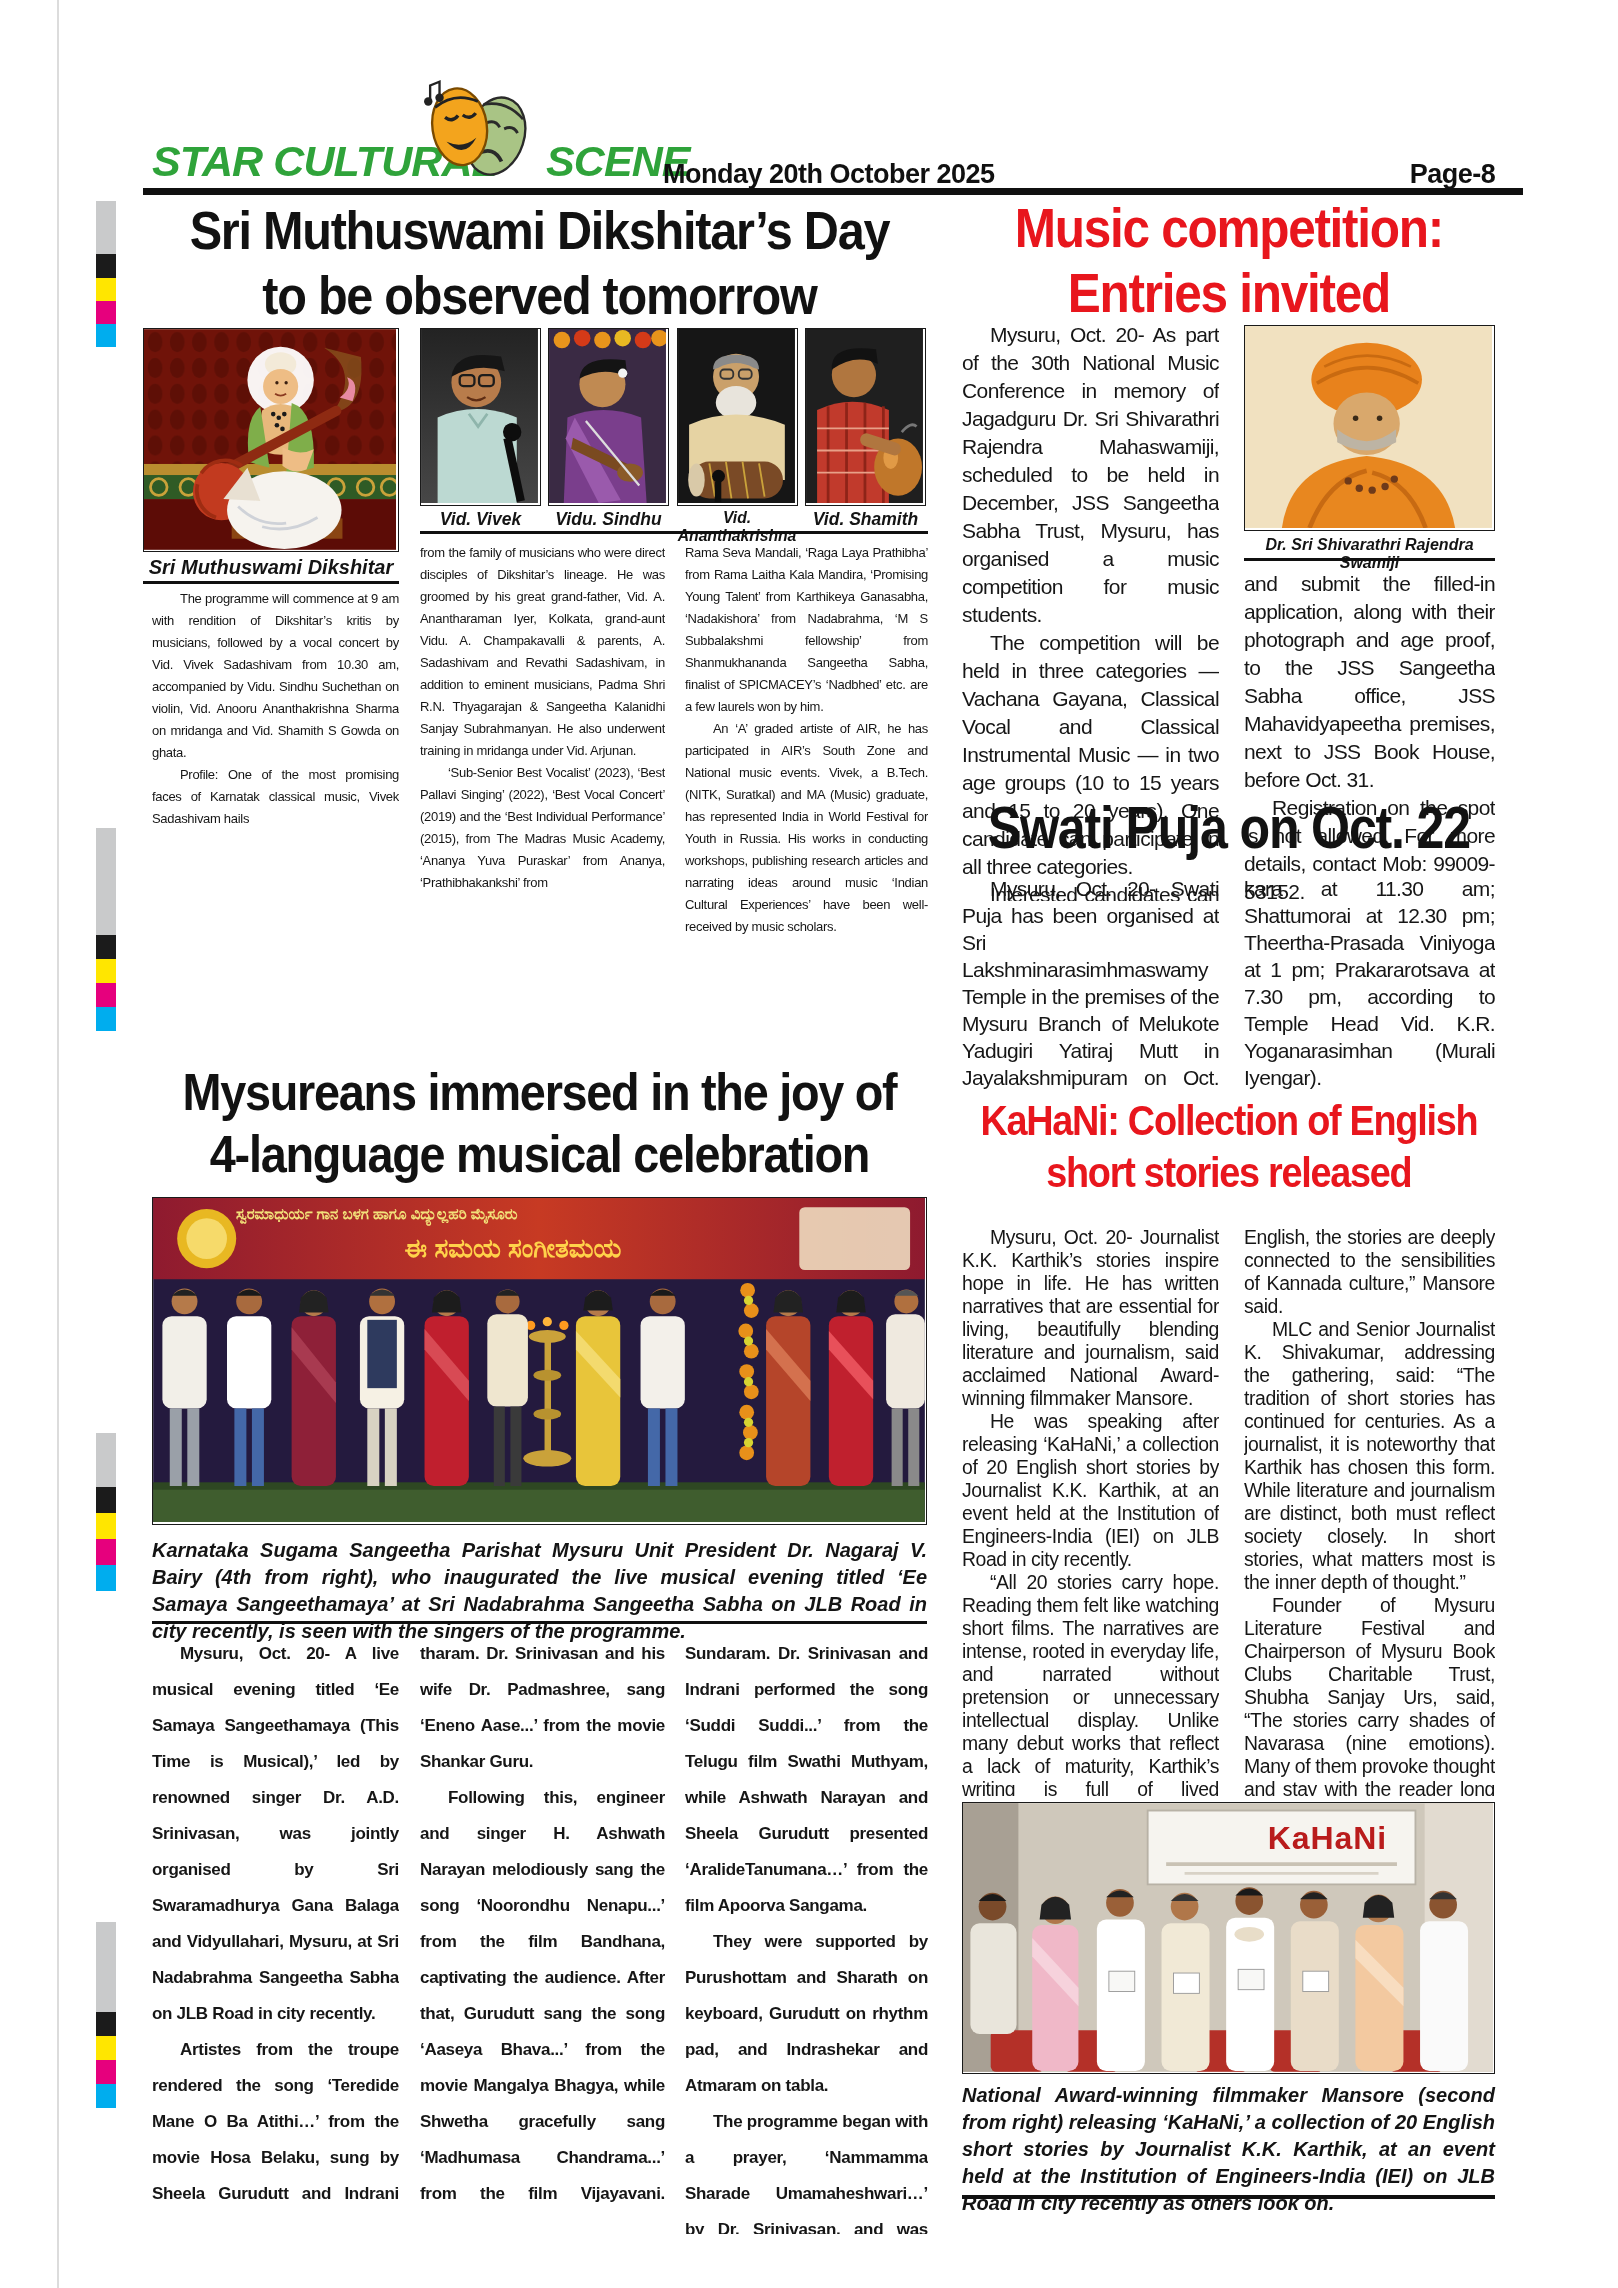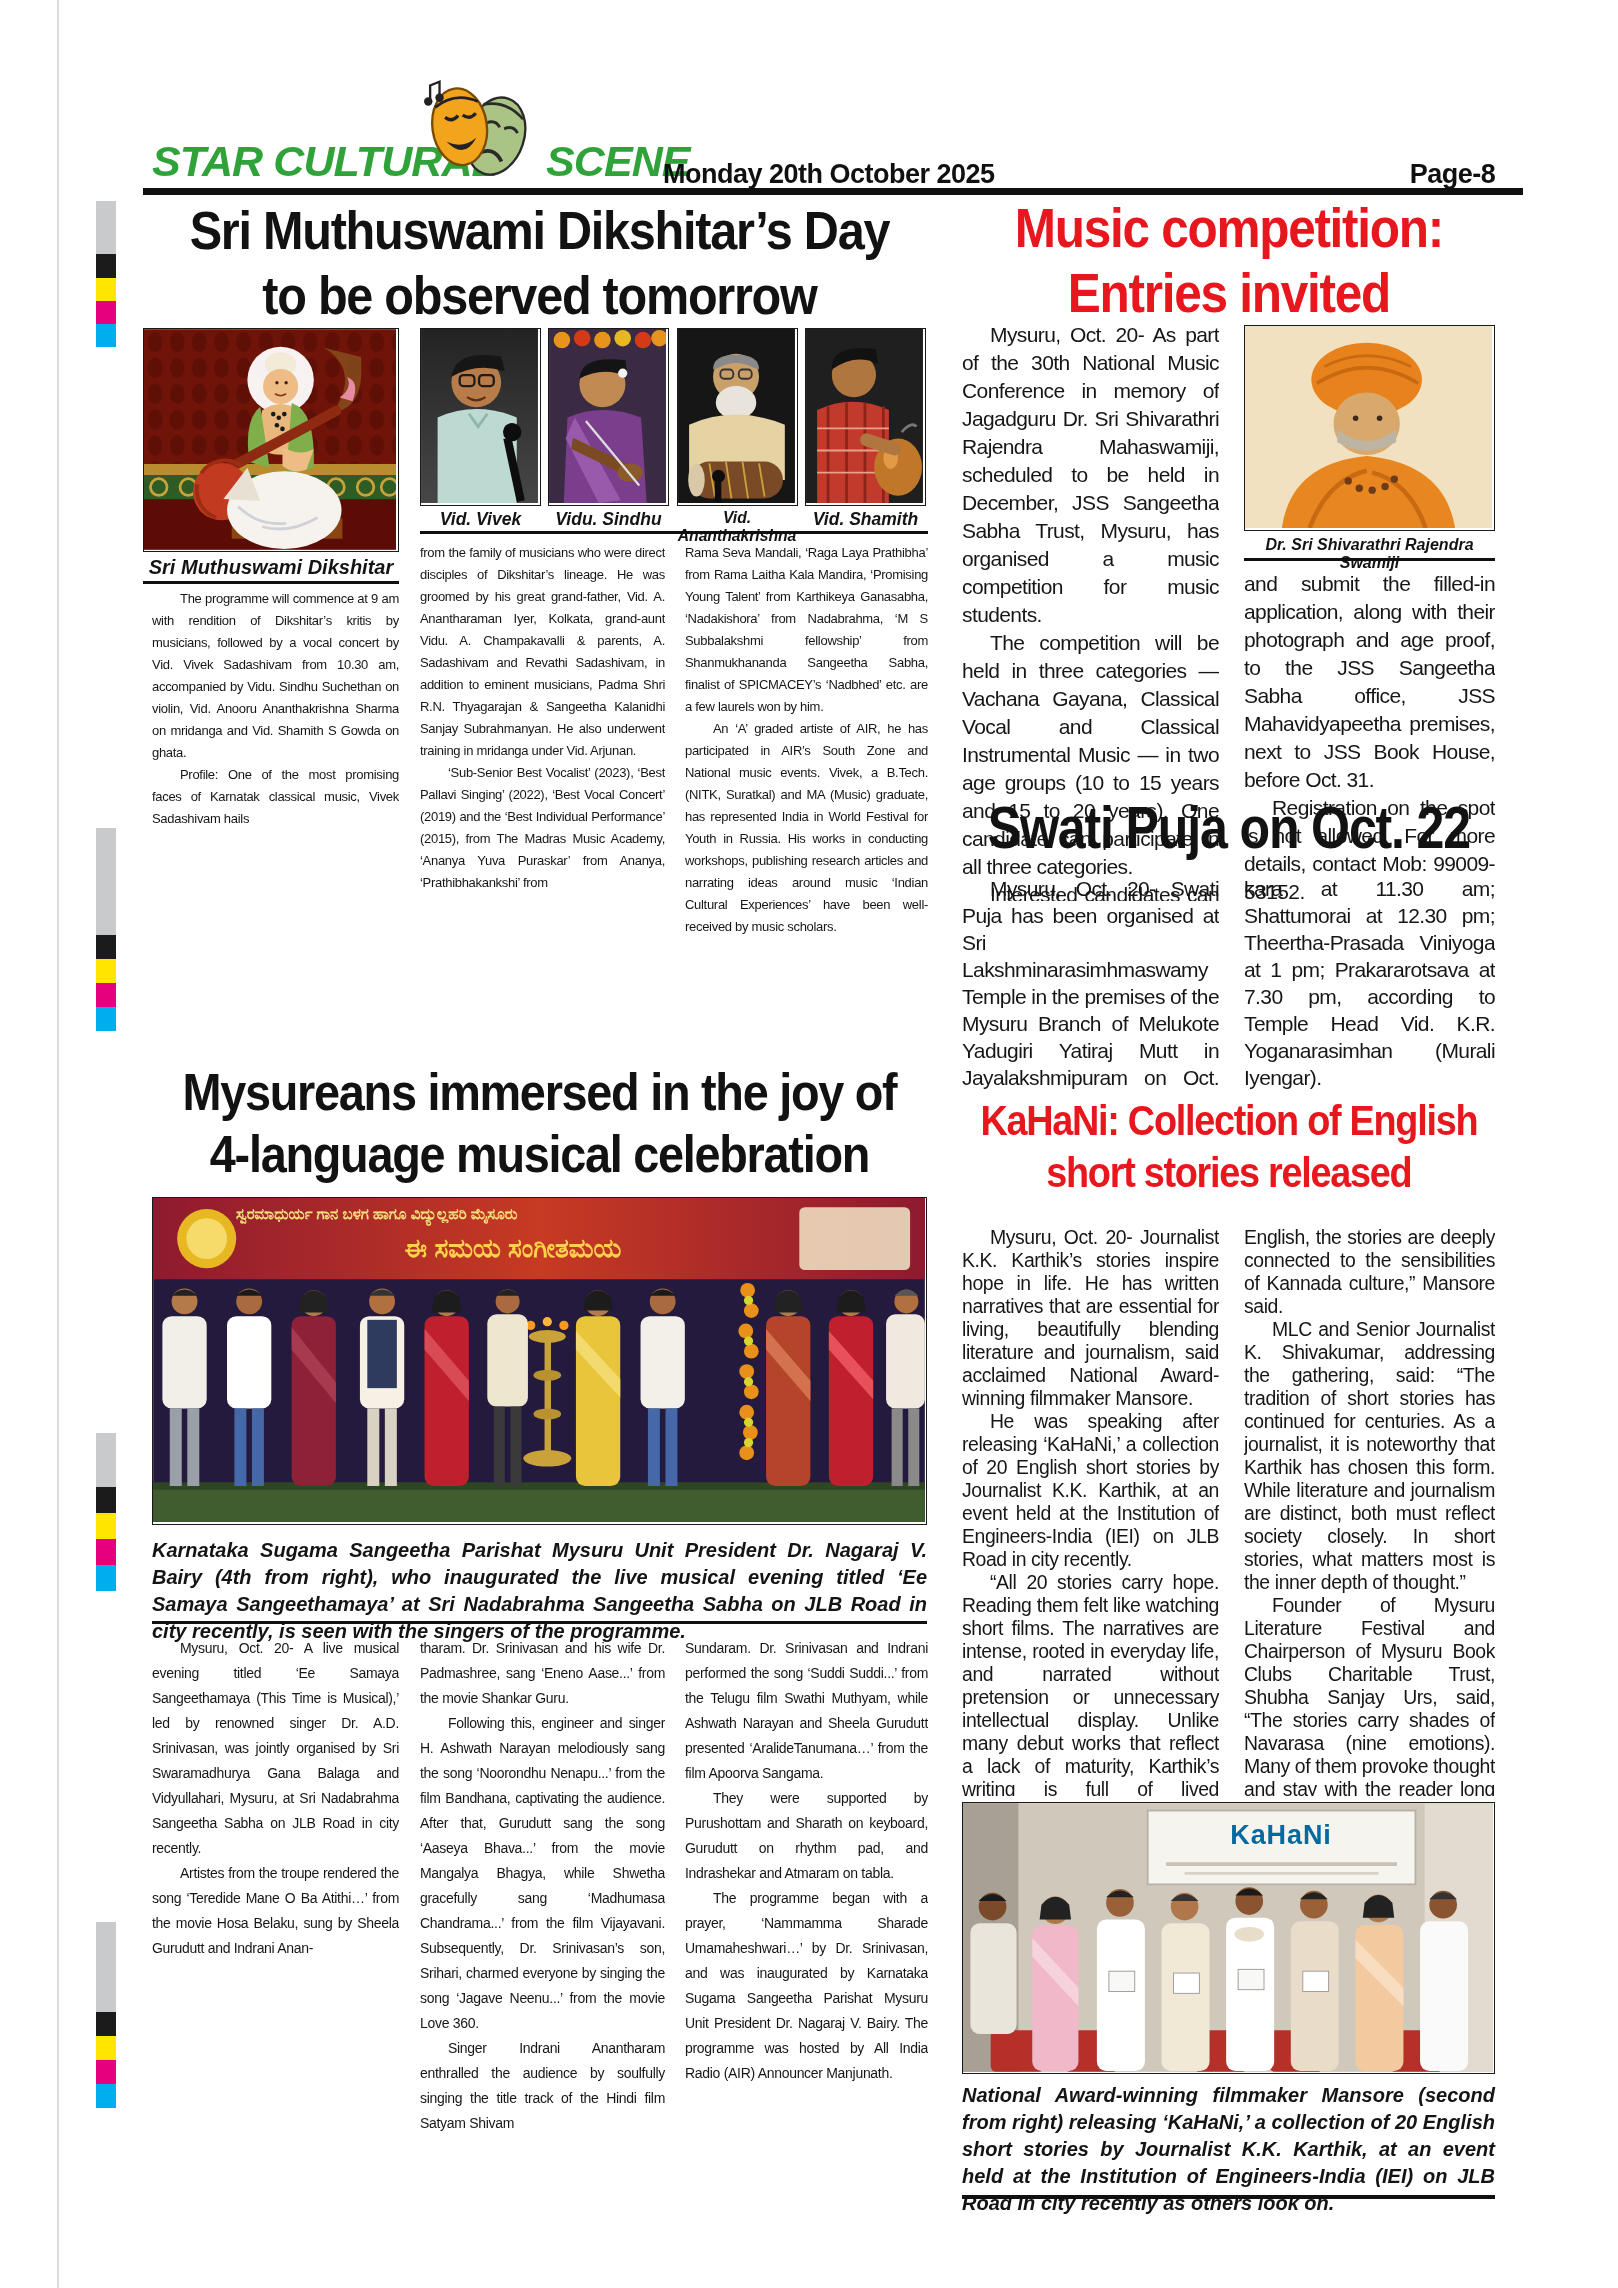--- a/index.html
+++ b/index.html
@@ -24,21 +24,21 @@
   
   .hl { font-weight:bold; text-align:center; line-height:1; letter-spacing:-1.4px; color:#121212;
         transform-origin:left top; white-space:nowrap; }
   .hl.red { color:#e8161d; }
 
   
   .body-col { text-align:justify; overflow:hidden; color:#161616; }
   .body-col p { text-indent:28px; }
   .body-col.cont p:first-child { text-indent:0; }
   .a1-body    { font-size:13px; line-height:22px;  letter-spacing:-0.3px; }
-  .mys-body   { font-size:14px;   line-height:25px;  letter-spacing:-0.3px; }
+  .mys-body   { font-size:17px;   line-height:36px;  letter-spacing:-0.3px;font-weight:bold; }
   .music-body { font-size:21px; line-height:28px;letter-spacing:-0.6px; }
   .swati-body { font-size:21px; line-height:27px;  letter-spacing:-0.6px; }
   .kahani-body{ font-size:19.4px;   line-height:23px;letter-spacing:-0.4px; }
 
   
   .cap { font-weight:bold; font-style:italic; color:#141414; }
   .cap.center { text-align:center; }
   .cap.justify { text-align:justify; }
 
   .photo-frame { border:1.8px solid #1a1a1a; overflow:hidden; }
@@ -543,20 +543,20 @@
             <rect x="425" y="132" width="52" height="158" rx="10" fill="#f3c9a0"></rect>
             <path d="M425 148 l52 52 l0 20 l-52 -52 z" fill="#f8ddc0"></path>
           </g>
         <g>
             <circle cx="520" cy="110" r="15" fill="#8a5430"></circle>
             <path d="M505 104 q15 -15 30 0" fill="#333"></path>
             <rect x="495" y="128" width="52" height="162" rx="10" fill="#fafafa"></rect>
           </g>
       </g>
     </svg>
-    <div class="abs" style="left:212px;top:16.6px;width:212px;text-align:center;font-size:27px;font-weight:bold;letter-spacing:0.9px;color:#0369a1">KaHaNi</div>
+    <div class="abs" style="left:212px;top:16.6px;width:212px;text-align:right;font-size:32px;font-weight:bold;letter-spacing:0.9px;color:#b91c1c">KaHaNi</div>
   </div>
 
   <div class="abs cap justify" style="left:962px;top:2082px;width:533px;font-size:20px;line-height:27px">National Award-winning filmmaker Mansore (second from right) releasing ‘KaHaNi,’ a collection of 20 English short stories by Journalist K.K. Karthik, at an event held at the Institution of Engineers-India (IEI) on JLB Road in city recently as others look on.</div>
   <div class="abs rule" style="left:962px;top:2195px;width:533px;height:3.7px"></div>
 
 </div>
 
 
 </body></html>

